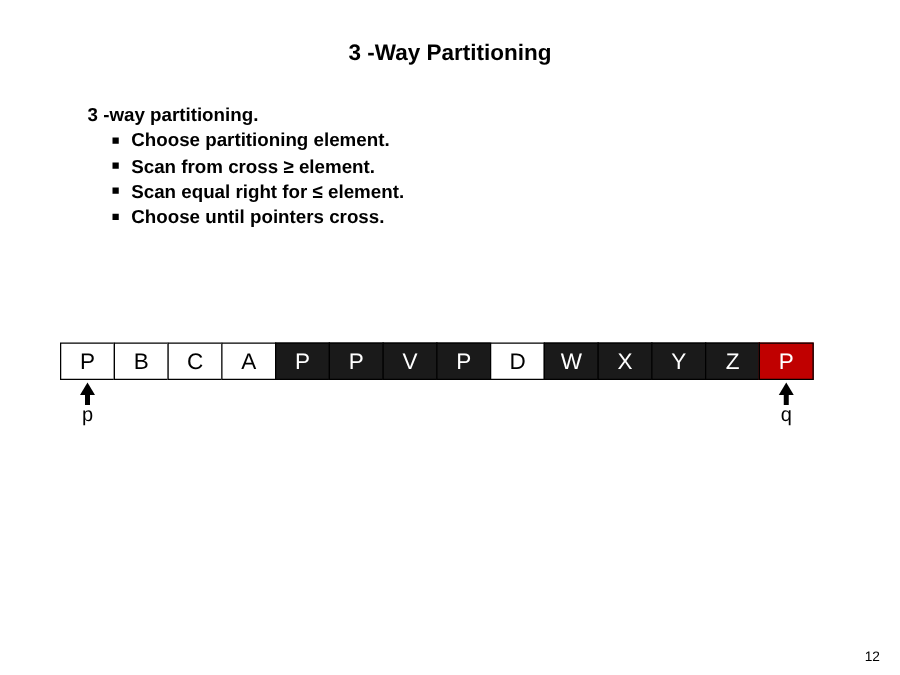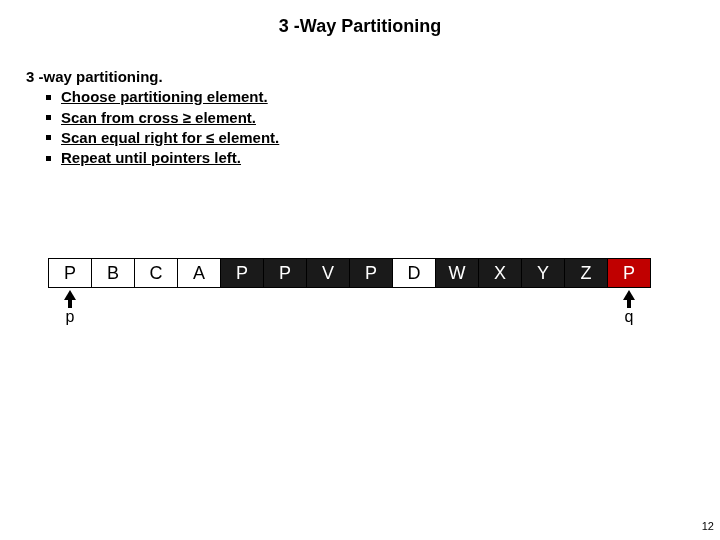--- a/index.html
+++ b/index.html
@@ -10,33 +10,32 @@
     background: #fff;
     font-family: "Comic Sans MS", "Comic Sans", cursive, sans-serif;
     color: #000;
     position: relative;
     overflow: hidden;
   }
   .title {
     text-align: center;
     font-weight: bold;
     font-size: 18px;
-    padding-top: 16px;
+    padding-top: 32px;
   }
   .content {
-    margin: 30px 0 0 26px;
+    margin: 30px 0 0 70px;
     font-size: 15px;
     font-weight: bold;
     line-height: 1.35;
   }
   .content ul {
     list-style: none;
     padding: 0;
     margin: 0 0 0 20px;
-    text-decoration: underline;
   }
   .content li::before {
     content: "";
     display: inline-block;
     width: 5px;
     height: 5px;
     background: #000;
     margin-right: 10px;
     vertical-align: middle;
     position: relative;
@@ -86,38 +85,38 @@
     border-right: 6px solid transparent;
     border-bottom: 10px solid #000;
     margin-top: 2px;
   }
   .arrow-stem {
     width: 4px; height: 8px; background: #000;
   }
   .pagenum {
     position: absolute;
     bottom: 8px;
-    right: 6px;
+    right: 16px;
     font-family: Arial, Helvetica, sans-serif;
     font-size: 11px;
     color: #000;
   }
 </style>
 </head>
 <body>
 
 <div class="title">3 -Way Partitioning</div>
 
 <div class="content">
   <div>3 -way partitioning.</div>
   <ul>
     <li>Choose partitioning element.</li>
     <li>Scan from cross ≥ element.</li>
     <li>Scan equal right for ≤  element.</li>
-    <li>Repeat until pointers left.</li>
+    <li>Choose until pointers cross.</li>
   </ul>
 </div>
 
 <div class="array-wrap">
   <div class="array" id="array-row">
       <div class="cell white">P</div>
       <div class="cell white">B</div>
       <div class="cell white">C</div>
       <div class="cell white">A</div>
       <div class="cell dark">P</div>

